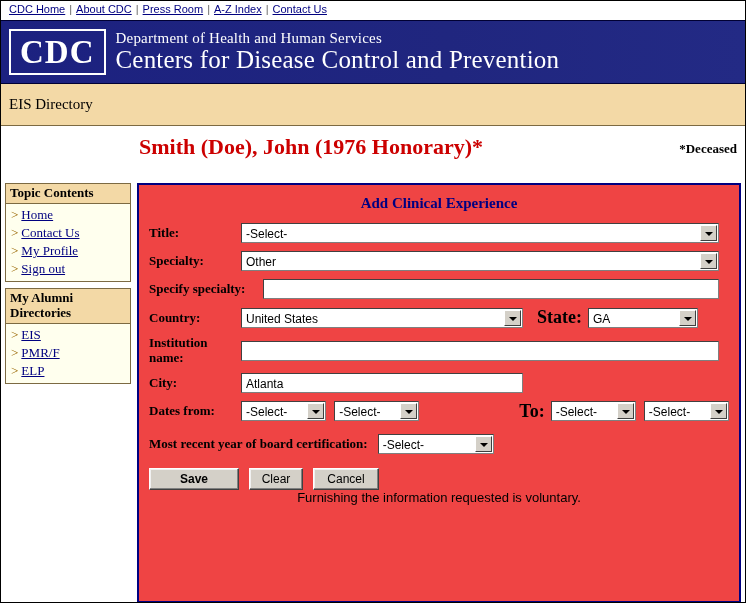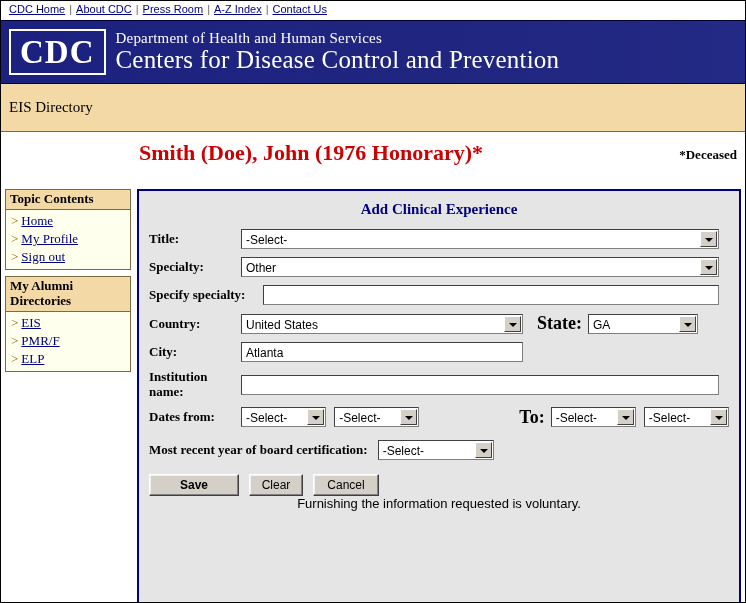--- a/index.html
+++ b/index.html
@@ -77,21 +77,21 @@
     letter-spacing: 0.2px;
   }
   .banner-text .l2 {
     font-family: "Liberation Serif", serif;
     font-size: 25px;
     letter-spacing: 0.2px;
   }
 
   
   .dirbar {
-    height: 48px;
+    height: 42px;
     background: #f3d9a6;
     border-bottom: 1px solid #7c6a42;
     display: flex;
     align-items: center;
     padding-left: 8px;
     box-sizing: border-box;
   }
   .dirbar span {
     font-family: "Liberation Serif", serif;
     font-size: 15px;
@@ -166,21 +166,21 @@
   }
 
   
   .panel {
     position: absolute;
     left: 136px;
     top: 0;
     right: 4px;
     bottom: 0;
     border: 2px solid #000080;
-    background: #e5e5e5;
+    background: #ef4444;
     box-sizing: border-box;
   }
   .panel-title {
     text-align: center;
     color: #000080;
     font-family: "Liberation Serif", serif;
     font-weight: bold;
     font-size: 15px;
     line-height: 1.35;
     padding: 8px 6px 4px 6px;
@@ -350,20 +350,23 @@
 
     <div class="sidebar">
 
       <div class="side-block">
         <div class="side-head">Topic Contents</div>
         <div class="side-list">
           <div class="side-item">
             <span class="gt">&gt;</span><a href="#">Home</a>
           </div>
           <div class="side-item">
+            <span class="gt">&gt;</span><a href="#">Contact Us</a>
+          </div>
+          <div class="side-item">
             <span class="gt">&gt;</span><a href="#">My Profile</a>
           </div>
           <div class="side-item">
             <span class="gt">&gt;</span><a href="#">Sign out</a>
           </div>
         </div>
       </div>
 
       <div class="side-block">
         <div class="side-head">My Alumni Directories</div>
@@ -417,27 +420,27 @@
             <span class="arrow"></span>
           </div>
           <div class="inline-label">State:</div>
           <div class="select w-state">
             <span>GA</span>
             <span class="arrow"></span>
           </div>
         </div>
 
         <div class="frow">
+          <div class="flabel wide">Institution name:</div>
+          <div class="textbox w-inst" placeholder=""></div>
+        </div>
+
+        <div class="frow">
           <div class="flabel">City:</div>
           <div class="textbox w-city">Atlanta</div>
-        </div>
-
-        <div class="frow">
-          <div class="flabel wide">Institution name:</div>
-          <div class="textbox w-inst" placeholder=""></div>
         </div>
 
         <div class="frow">
           <div class="flabel">Dates from:</div>
           <div class="select w-date">
             <span>-Select-</span>
             <span class="arrow"></span>
           </div>
           <div class="gap"></div>
           <div class="select w-date">

